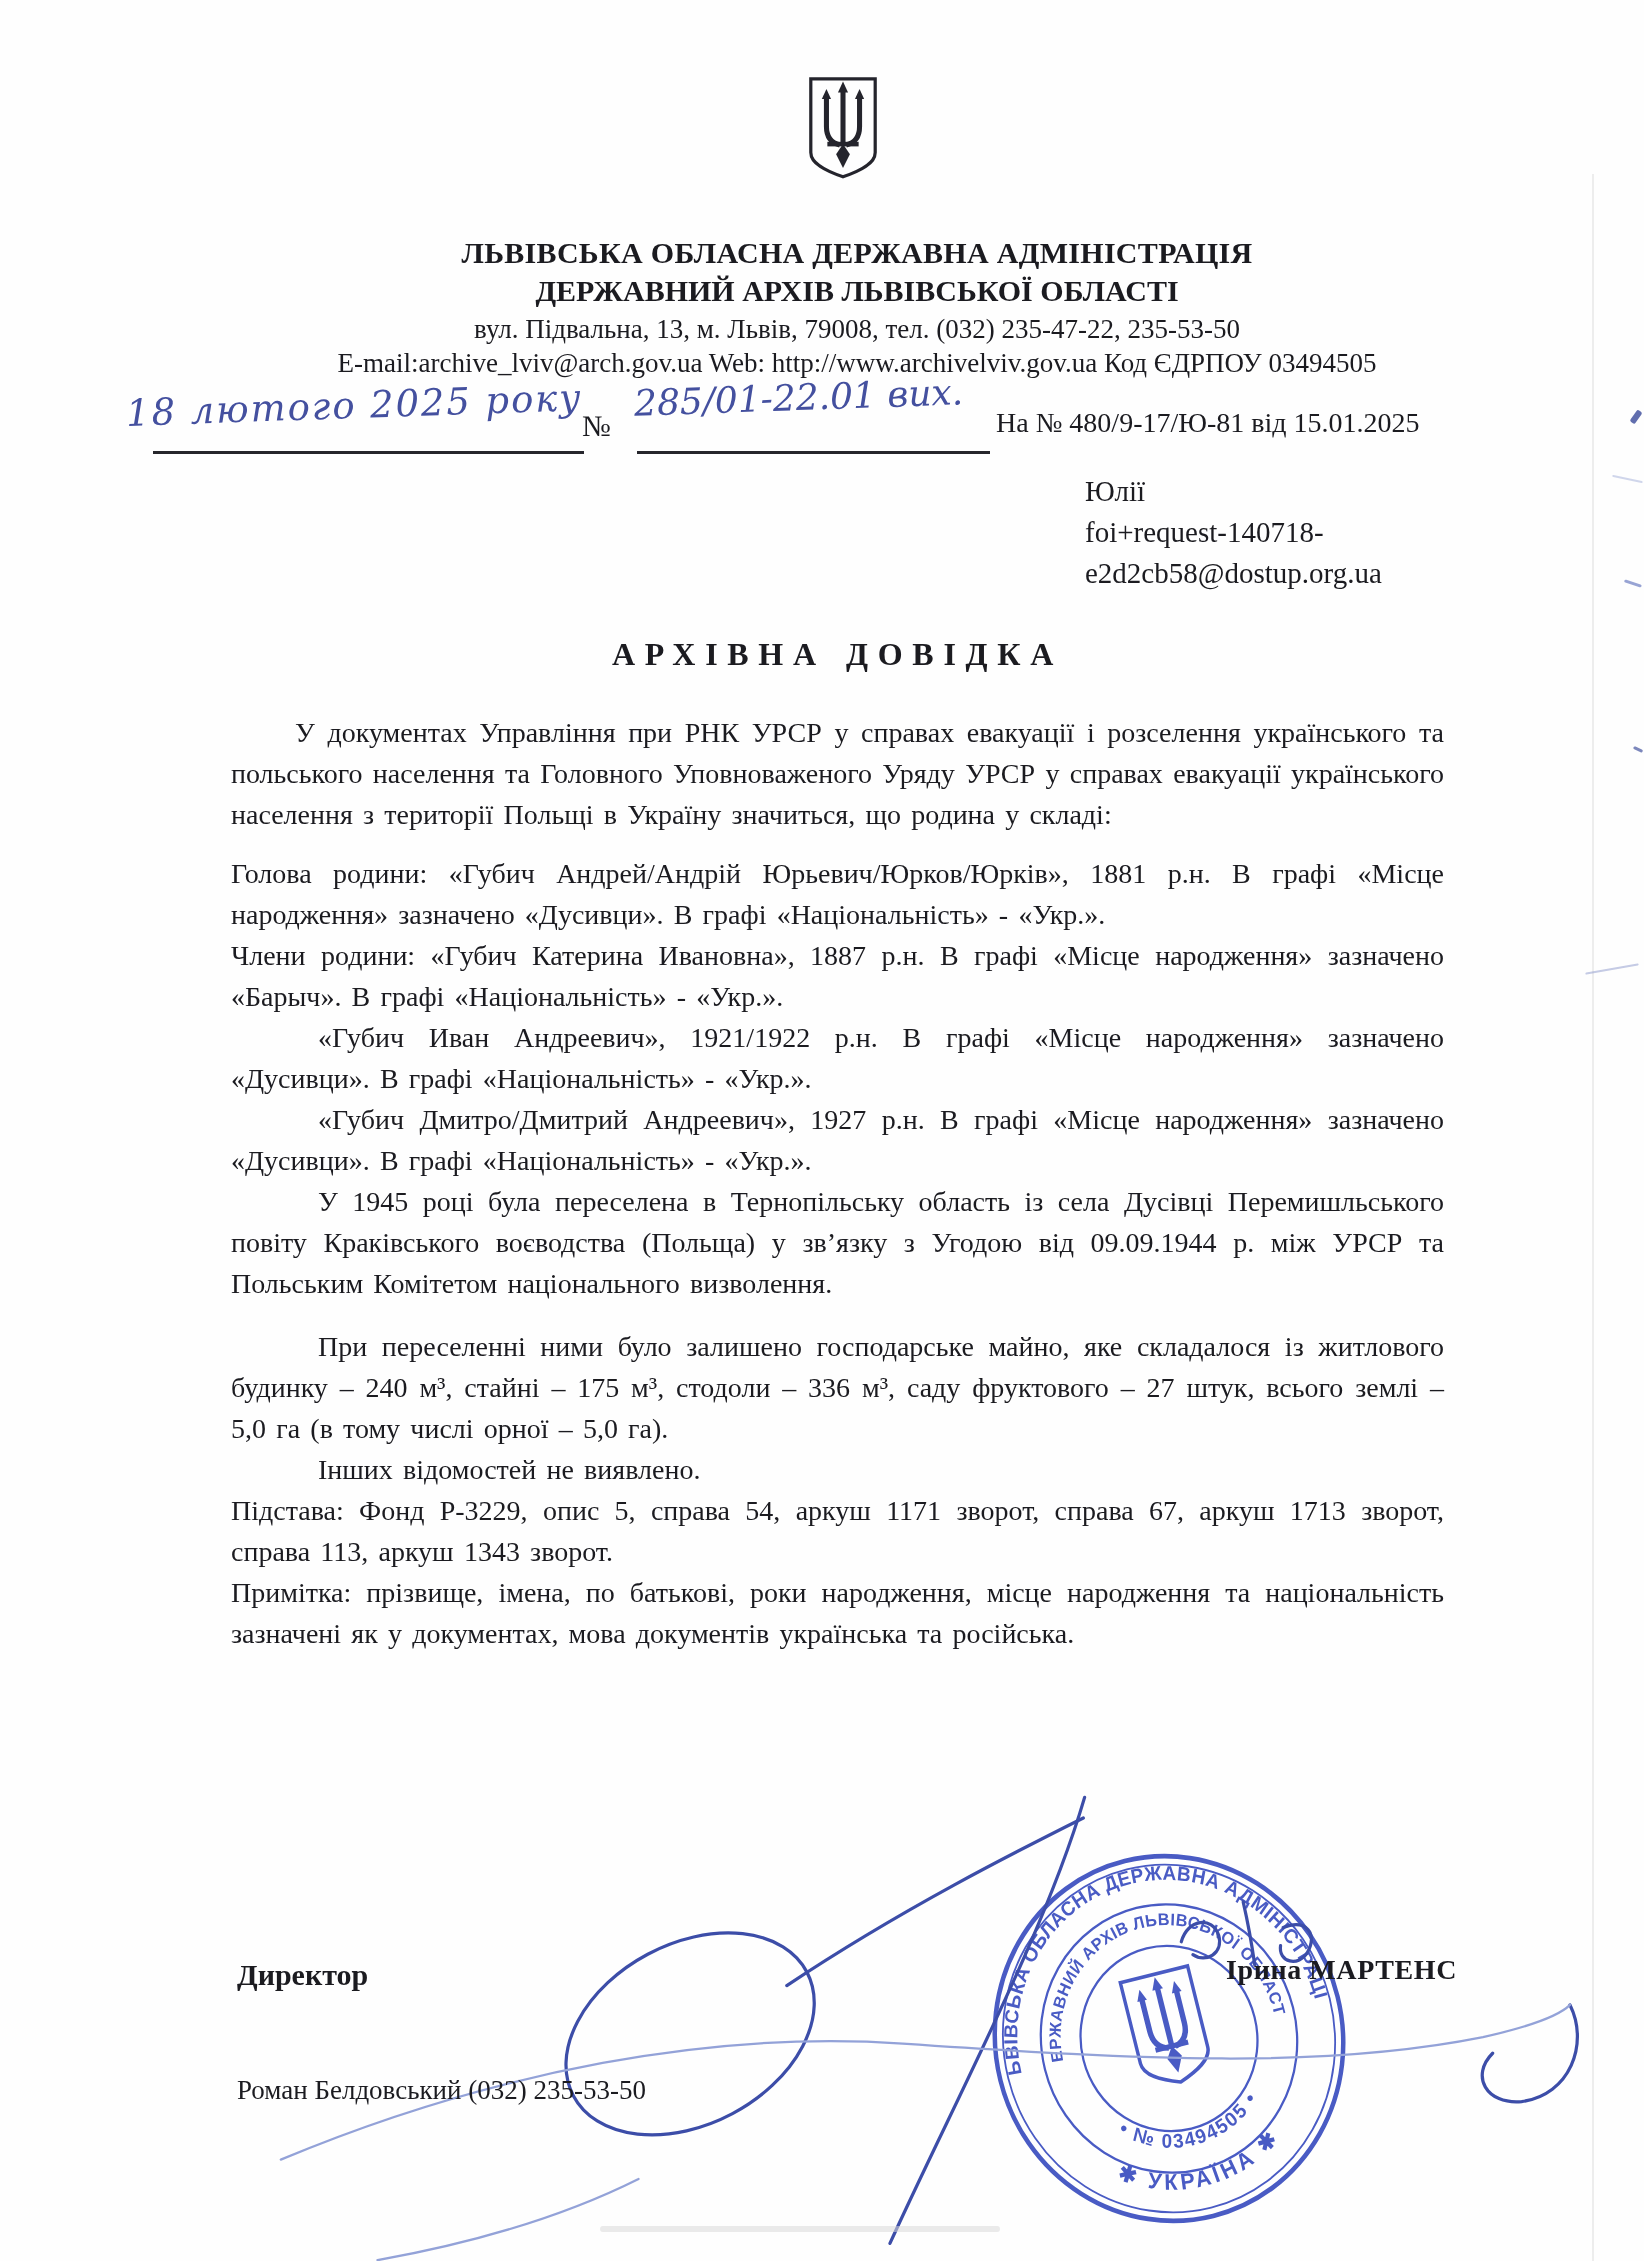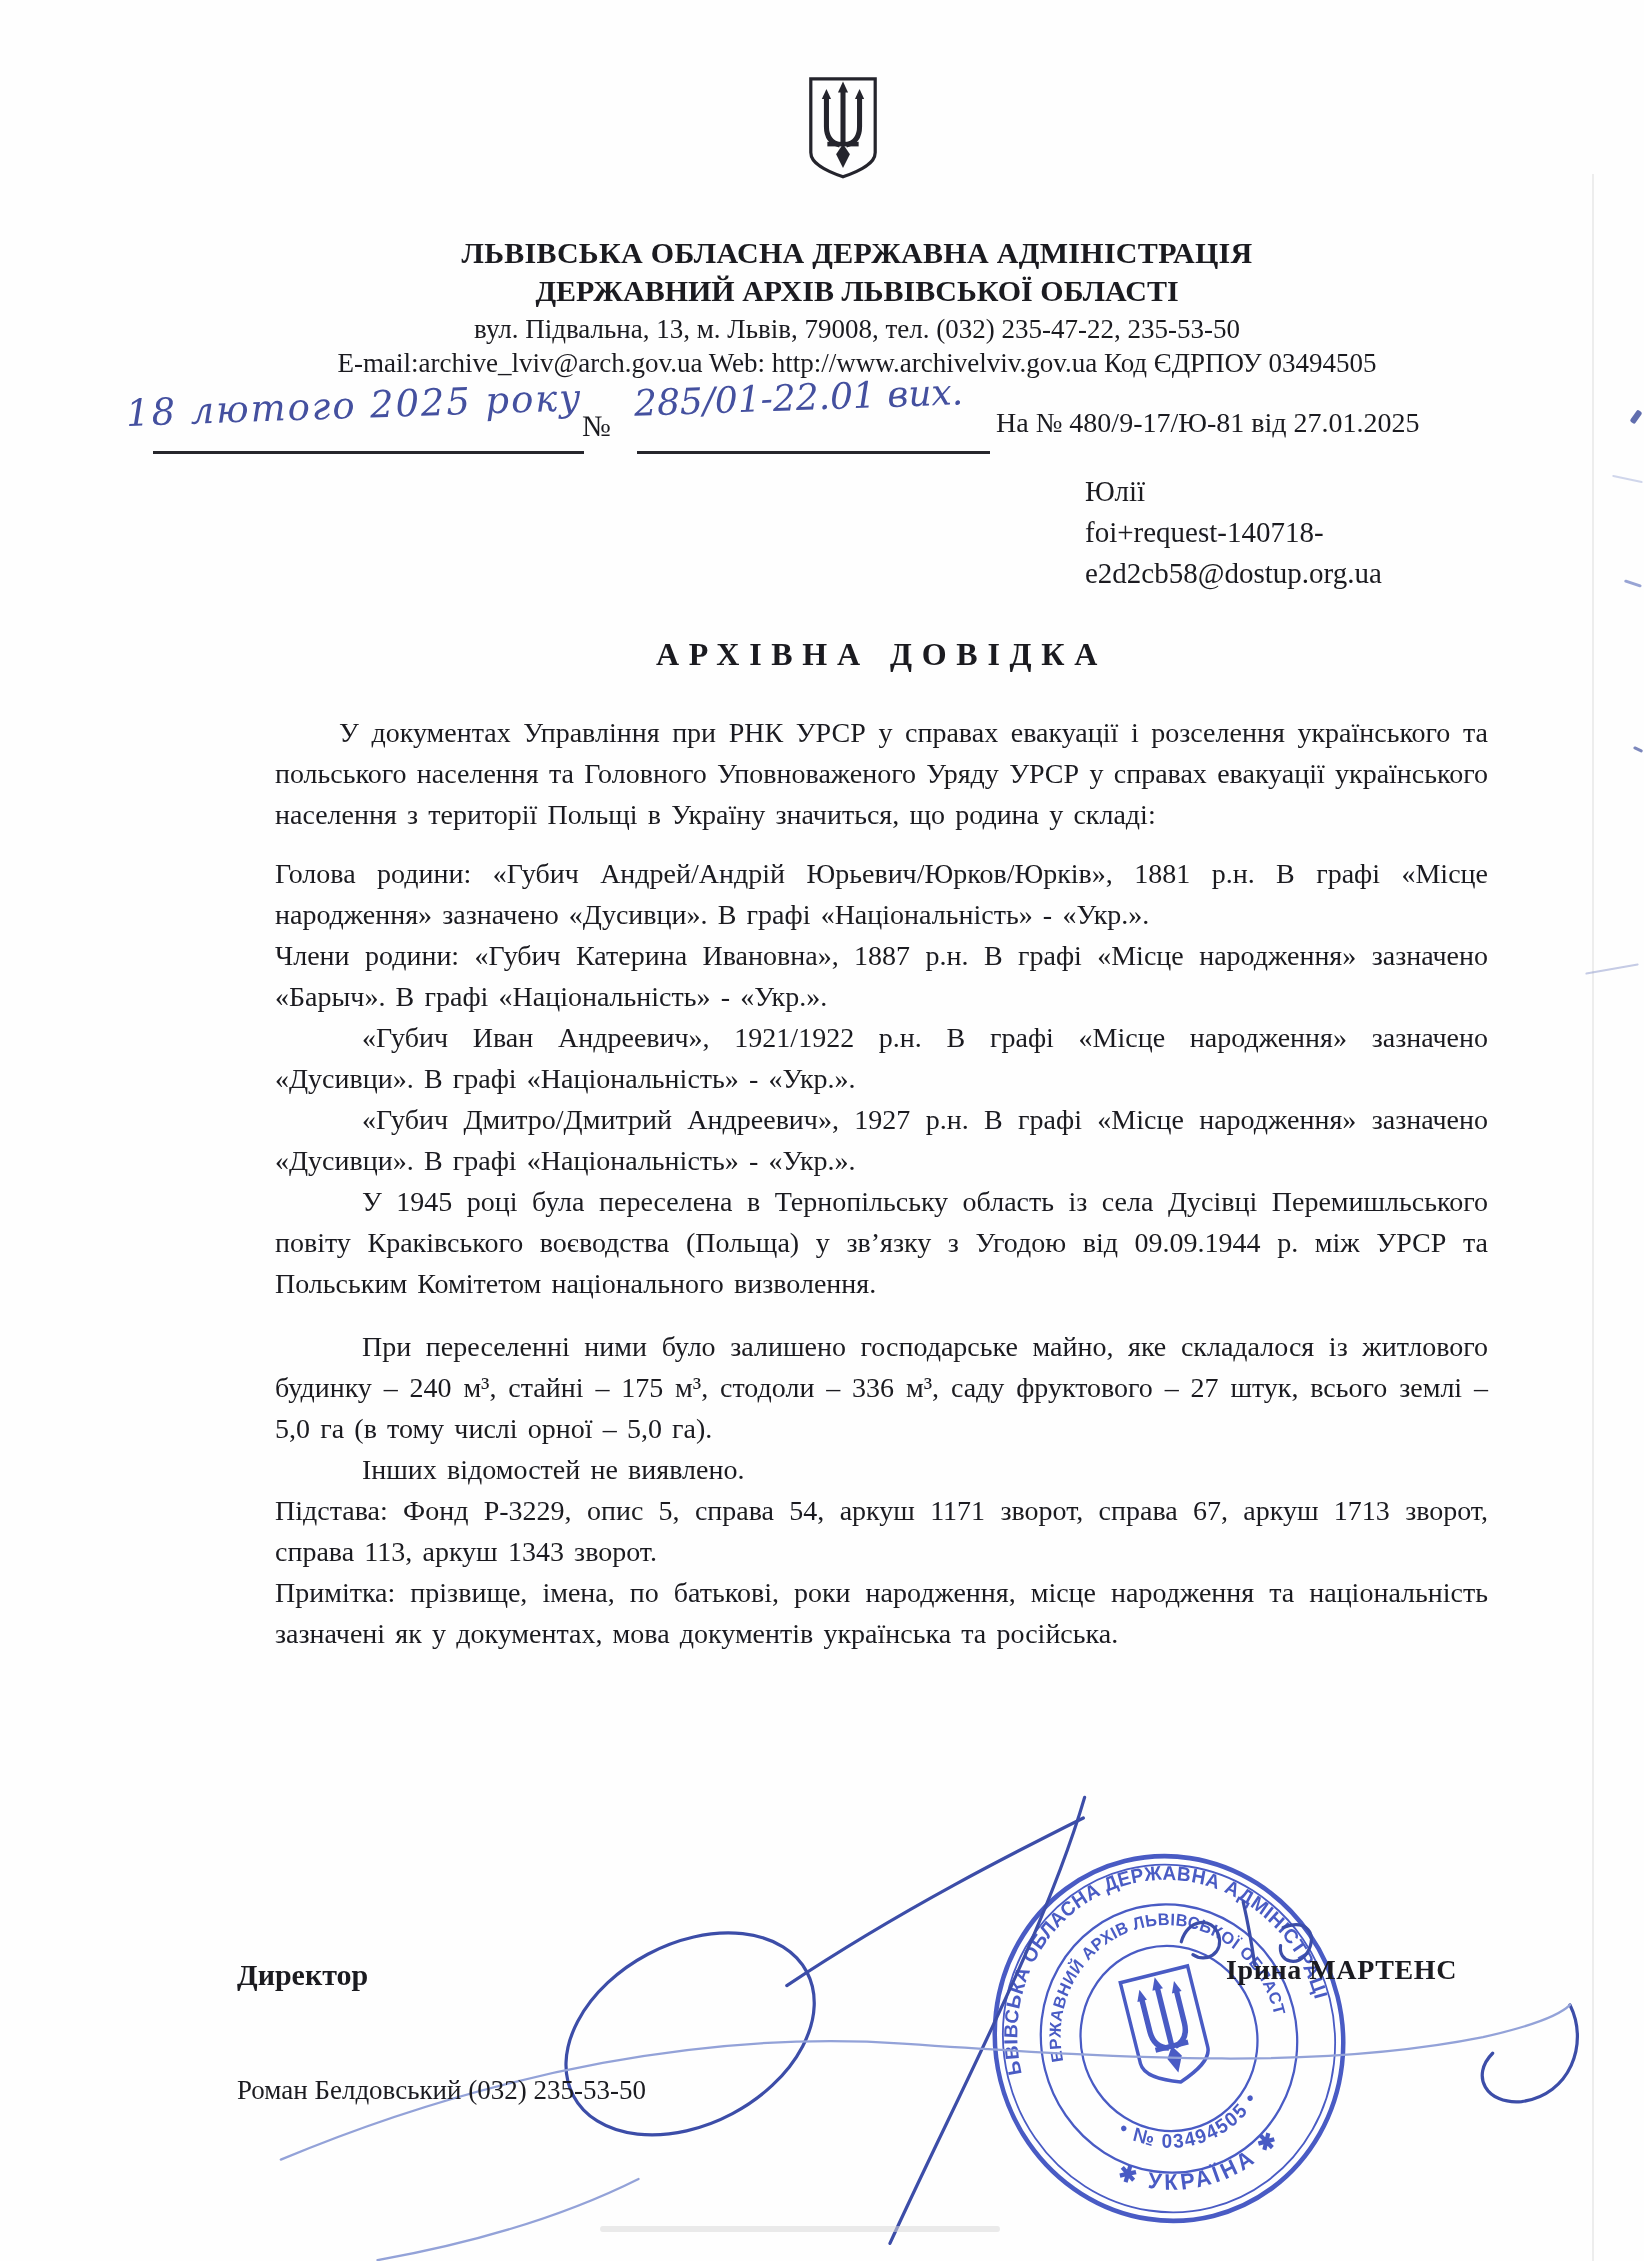--- a/index.html
+++ b/index.html
@@ -23,21 +23,21 @@
   .no-sign{position:absolute;left:582px;top:409px;font-size:30px;}
   .hw-num{position:absolute;left:634px;top:377px;font-size:36px;transform:rotate(-2deg);white-space:nowrap;}
   .blank2{position:absolute;left:637px;top:451px;width:353px;height:2.6px;background:#26262c;}
   .reply{position:absolute;left:996px;top:407px;font-size:28px;white-space:nowrap;}
 
   
   .recipient{position:absolute;left:1085px;top:471px;font-size:29px;line-height:41px;}
 
   
   .content{position:absolute;left:231px;top:634px;width:1213px;font-size:28px;line-height:41px;
-           text-align:justify;word-spacing:3.2px;margin-left:44px;}
+           text-align:justify;word-spacing:3.2px;}
   .content p{margin:0;}
   .title{text-align:center;font-weight:bold;font-size:32px;letter-spacing:9.7px;word-spacing:2.6px;margin-bottom:37px;}
   .indent1{text-indent:64px;}
   .indent2{text-indent:87px;}
   .family{margin-top:18px;}
   .gap-a{margin-top:31px;}
   .gap-b{margin-top:22px;}
   .gap-c{margin-top:31px;}
 
   
@@ -87,21 +87,21 @@
     <div class="h2">ДЕРЖАВНИЙ АРХІВ ЛЬВІВСЬКОЇ ОБЛАСТІ</div>
     <div class="addr">вул. Підвальна, 13, м. Львів, 79008, тел. (032) 235-47-22, 235-53-50</div>
     <div class="contacts">E-mail:archive_lviv@arch.gov.ua Web: http://www.archivelviv.gov.ua Код ЄДРПОУ 03494505</div>
   </div>
 
   <span class="hw hw-date">18 лютого 2025 року</span>
   <span class="blank1"></span>
   <span class="no-sign">№</span>
   <span class="hw hw-num">285/01-22.01 вих.</span>
   <span class="blank2"></span>
-  <span class="reply">На № 480/9-17/Ю-81  від 27.01.2025</span>
+  <span class="reply">На № 480/9-17/Ю-81  від 15.01.2025</span>
 
   <div class="recipient">
     <div>Юлії</div>
     <div>foi+request-140718-</div>
     <div>e2d2cb58@dostup.org.ua</div>
   </div>
 
   <div class="content">
     <div class="title">АРХІВНА ДОВІДКА</div>
     <p class="indent1">У документах Управління при РНК УРСР у справах евакуації і розселення українського та польського населення та Головного Уповноваженого Уряду УРСР у справах евакуації українського населення з території  Польщі в Україну значиться, що родина у складі:</p>

